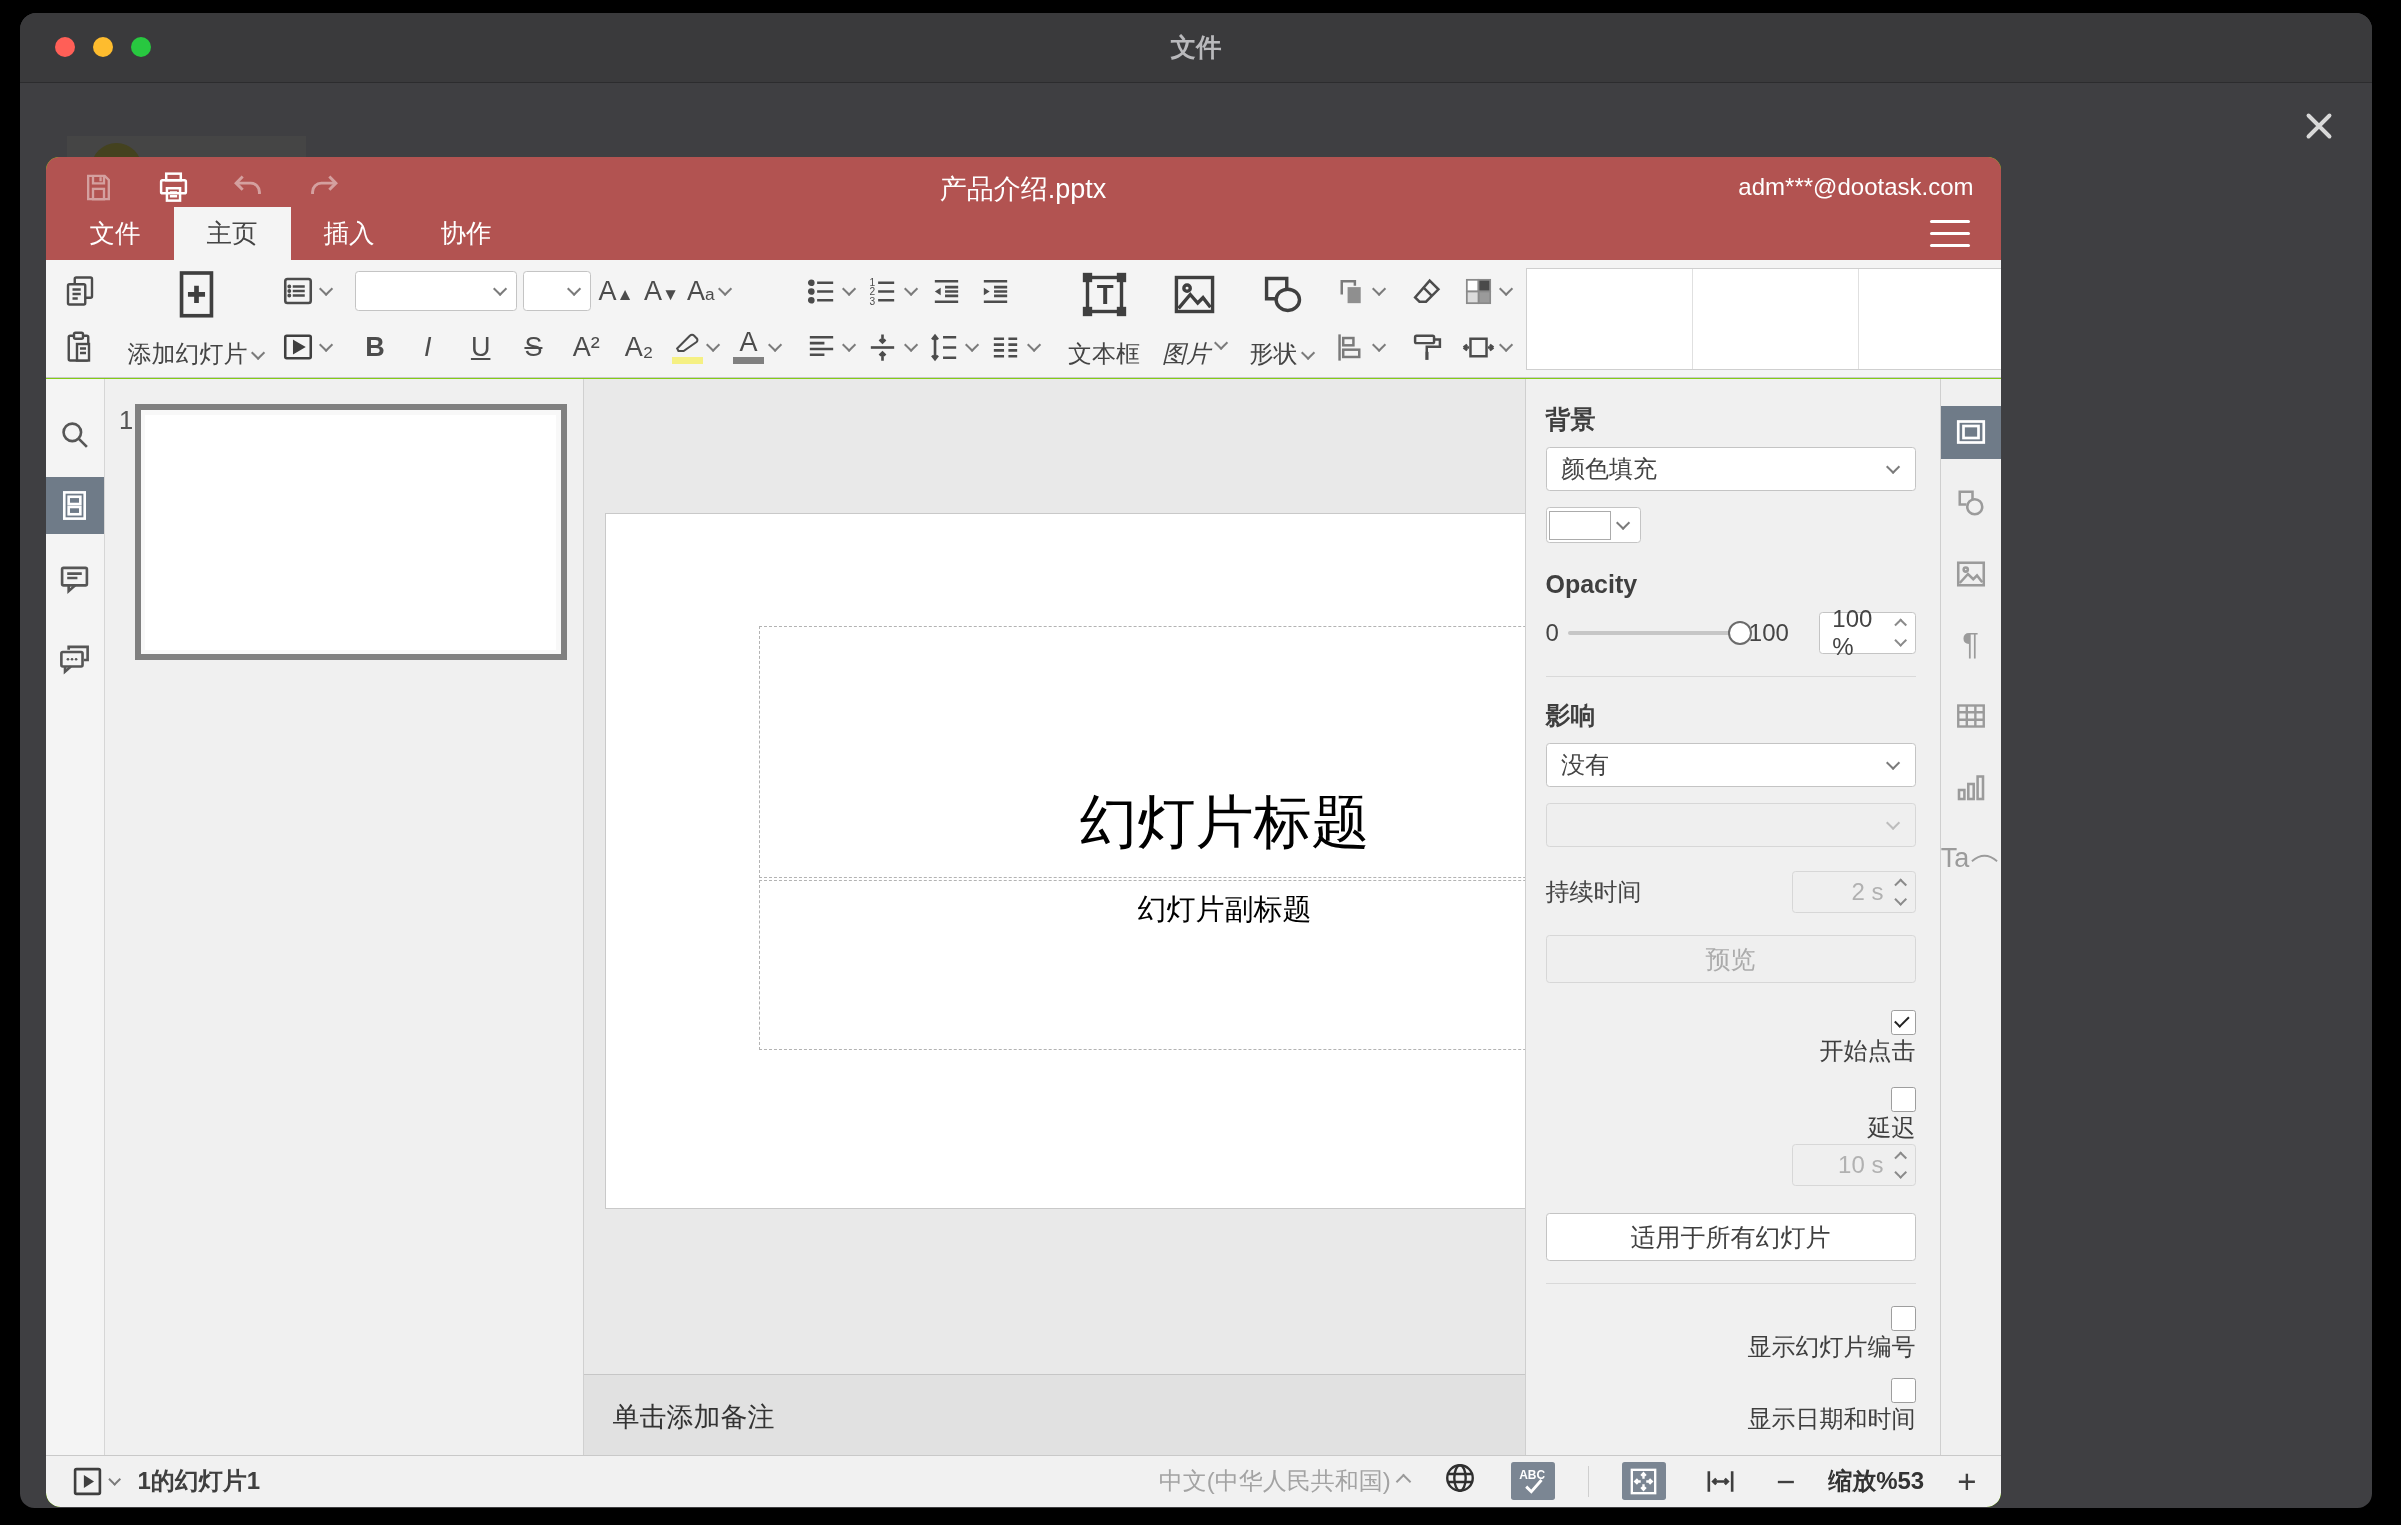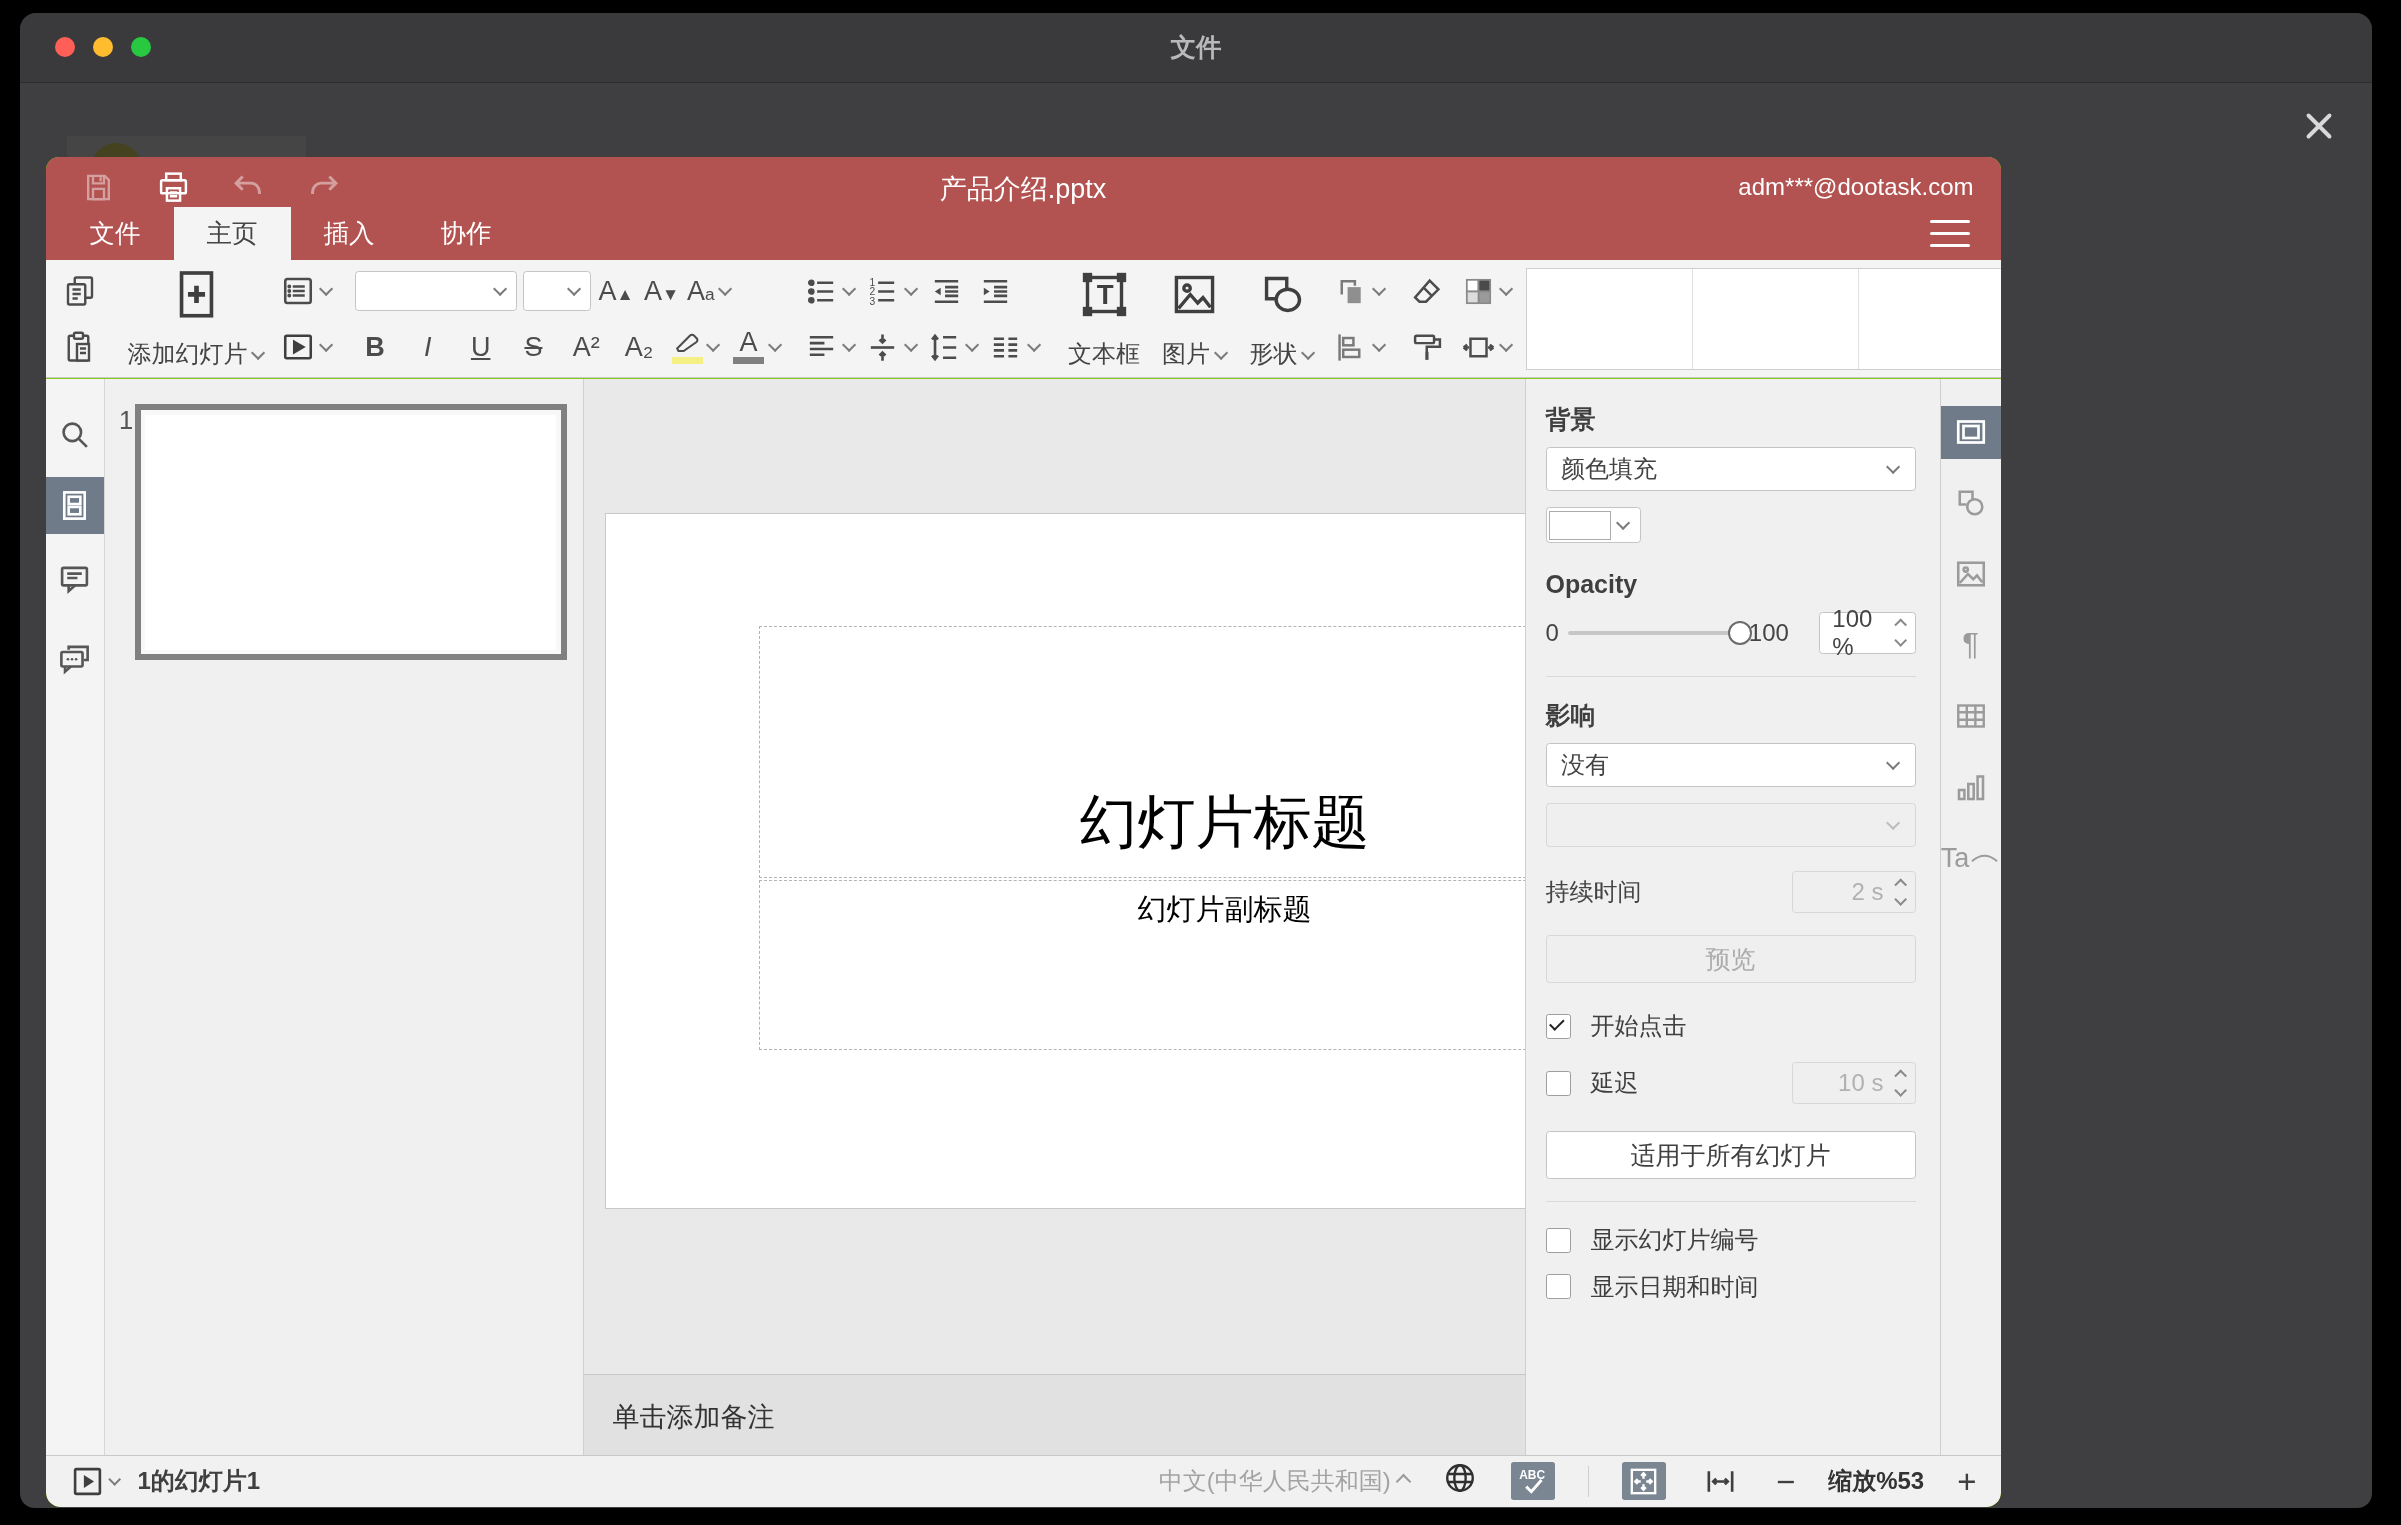--- a/index.html
+++ b/index.html
@@ -80,21 +80,21 @@
   .swatch{width:60px;height:27px;background:#fff;border:0.9px solid #ababab;}
   .oprow{display:flex;align-items:center;margin-top:12.8px;}
   .sl-track{position:relative;width:172px;height:4.6px;background:#c6c6c6;border-radius:2.7px;margin:0 9px;}
   .sl-handle{position:absolute;right:-12px;top:-10px;width:24px;height:24px;border-radius:50%;background:#fff;border:2.3px solid #6b6b6b;box-sizing:border-box;cursor:pointer;}
   .spin{height:42px;background:#fff;border:0.9px solid #c4c4c4;border-radius:3.6px;display:flex;align-items:center;justify-content:flex-end;padding:0 9px 0 12.8px;box-sizing:border-box;color:#444;}
   .spin.disabled{background:#efefef;border-color:#d7d7d7;color:#b1b1b1;}
   .spin-arrows{display:flex;flex-direction:column;gap:6.4px;margin-left:12.8px;}
   .spin-arrows i{width:7.3px;height:7.3px;border-right:2px solid #8a8a8a;border-bottom:2px solid #8a8a8a;display:block;}
   .up{transform:rotate(-135deg);} .dn{transform:rotate(45deg);}
   .hdiv{height:0.9px;background:#d9d9d9;margin:22px 0;}
-  .cbrow{display:flex;align-items:center;margin-top:20px;}
+  .cbrow{display:flex;align-items:flex-end;margin-top:20px;flex-direction:column;}
   .cb{width:25px;height:25px;background:#fff;border:1.8px solid #9e9e9e;border-radius:2.7px;box-sizing:border-box;position:relative;cursor:pointer;flex:none;}
   .cb.checked::after{content:"";position:absolute;left:3.6px;top:4.6px;width:12px;height:6.4px;border-left:2.7px solid #222;border-bottom:2.7px solid #222;transform:rotate(-45deg);}
   .cb-label{margin-left:20px;color:#3f3f3f;}
   .btn-wide{margin-top:27px;height:46px;background:#fff;border:0.9px solid #c4c4c4;border-radius:3.6px;display:flex;align-items:center;justify-content:center;color:#3f3f3f;font-size:25px;cursor:pointer;}
   .btn-preview{margin-top:22px;height:46px;background:#efefef;border:0.9px solid #d7d7d7;border-radius:3.6px;display:flex;align-items:center;justify-content:center;color:#ababab;font-size:25px;}
   .rrail{width:60px;background:#f0f0f0;border-left:0.9px solid #cfcfcf;display:flex;flex-direction:column;align-items:center;}
   .rrbtn{width:60px;height:53px;display:flex;align-items:center;justify-content:center;cursor:pointer;color:#9b9b9b;}
   .rrbtn.active{background:#6f7b88;color:#fff;}
   .rr-glyph{font-size:31px;color:#9b9b9b;}
   
@@ -380,21 +380,21 @@
               <text x="8.3" y="16.5" font-size="13" font-weight="bold" fill="#3f3f3f" stroke="none">T</text>
             </svg>
           <span class="lbl">文本框</span>
         </div>
         <div class="bigbtn" style="margin-left:11px">
           <svg width="51" height="53" viewBox="0 0 24 24" fill="none" stroke="#3f3f3f" stroke-width="1.6">
               <rect x="3.5" y="4" width="17" height="16"></rect>
               <circle cx="8.5" cy="9" r="1.5"></circle>
               <path d="M4.5 18.5 L10 12 L13.5 16 L16 13.5 L19.5 18"></path>
             </svg>
-          <div style="display:flex;align-items:center;">
+          <div style="display:flex;align-items:flex-start;font-style:italic;">
               <span class="lbl">图片</span>
               <span class="chev"></span>
             </div>
         </div>
         <div class="bigbtn" style="margin-left:11px">
           <svg width="51" height="53" viewBox="0 0 24 24" fill="none" stroke="#3f3f3f" stroke-width="1.6">
               <path d="M14 10 V4.5 H4.5 v9.5 H9"></path>
               <ellipse cx="14.5" cy="14.5" rx="5.5" ry="5"></ellipse>
             </svg>
           <div style="display:flex;align-items:center;">

